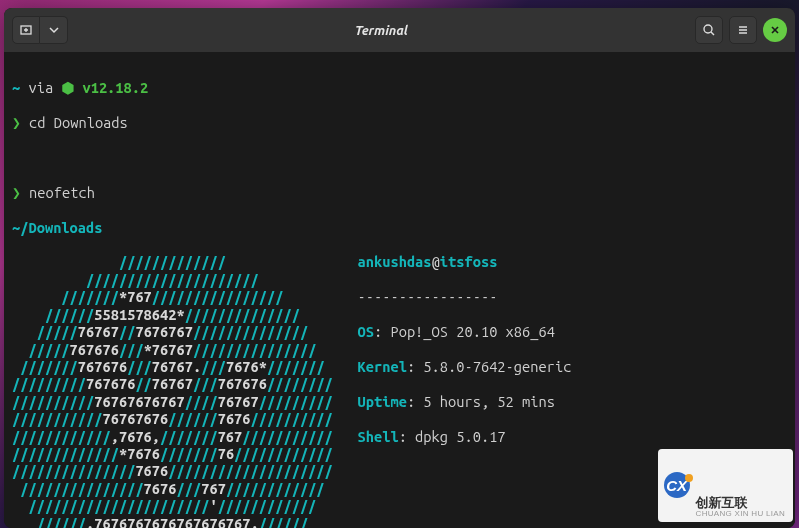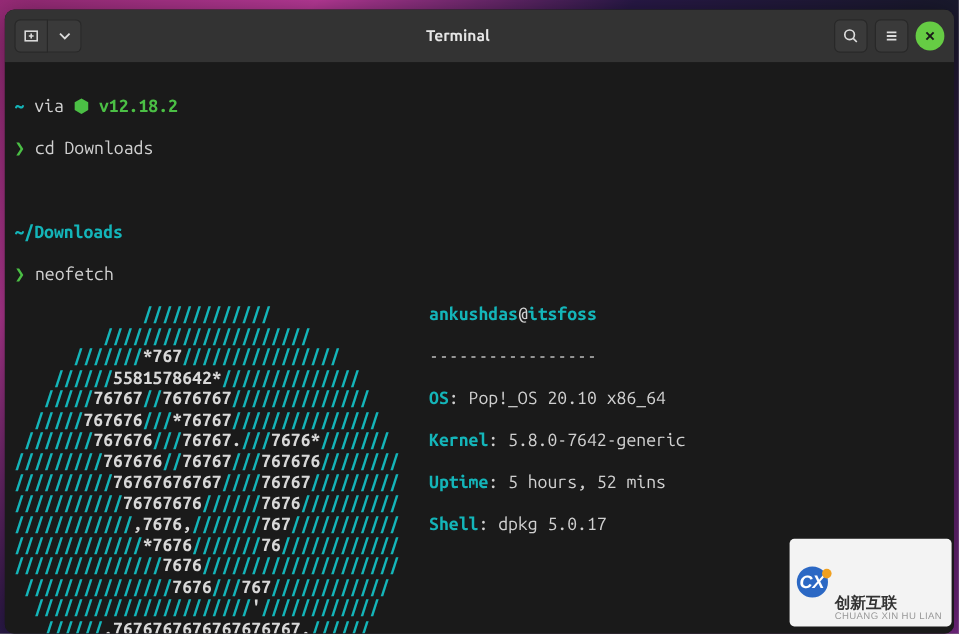--- a/index.html
+++ b/index.html
@@ -19,20 +19,21 @@
   }
 
   .titlebar {
     height: 44px;
     background: #333333;
     display: flex;
     align-items: center;
     padding: 0 8px;
     gap: 6px;
     flex-shrink: 0;
+    font-style: italic;
   }
   .titlebar .left-group { display: flex; gap: 0; }
   .titlebar .btn {
     height: 28px; min-width: 28px;
     background: #3a3a3a;
     border: 1px solid #282828;
     color: #e0e0e0;
     display: flex; align-items: center; justify-content: center;
     font-size: 13px;
     cursor: pointer;
@@ -138,22 +139,22 @@
             <line x1="8" y1="2" x2="2" y2="8" stroke="#1a1a1a" stroke-width="1.6"></line>
           </svg>
       </div>
     </div>
   </div>
 
   <div class="terminal-body">
 <span class="row"><span class="cyan">~</span><span class="white"> via </span><span class="green">⬢ </span><span class="green">v12.18.2</span></span>
 <span class="row"><span class="prompt">❯ </span><span class="white">cd Downloads</span></span>
 <span class="row"> </span>
+<span class="row"><span class="prompt">❯ </span><span class="white">neofetch</span></span>
 <span class="row"><span class="cyan">~/Downloads</span></span>
-<span class="row"><span class="prompt">❯ </span><span class="white">neofetch</span></span>
 <div class="neofetch">
 <div class="ascii" id="ascii-art">             /////////////                
          /////////////////////            
       ///////<span class="w">*767</span>////////////////         
     //////<span class="w">5581578642*</span>//////////////       
    /////<span class="w">76767</span>//<span class="w">7676767</span>//////////////      
   /////<span class="w">767676</span>///<span class="w">*76767</span>///////////////     
  ///////<span class="w">767676</span>///<span class="w">76767.</span>///<span class="w">7676*</span>///////    
 /////////<span class="w">767676</span>//<span class="w">76767</span>///<span class="w">767676</span>////////   
 //////////<span class="w">76767676767</span>////<span class="w">76767</span>/////////   

